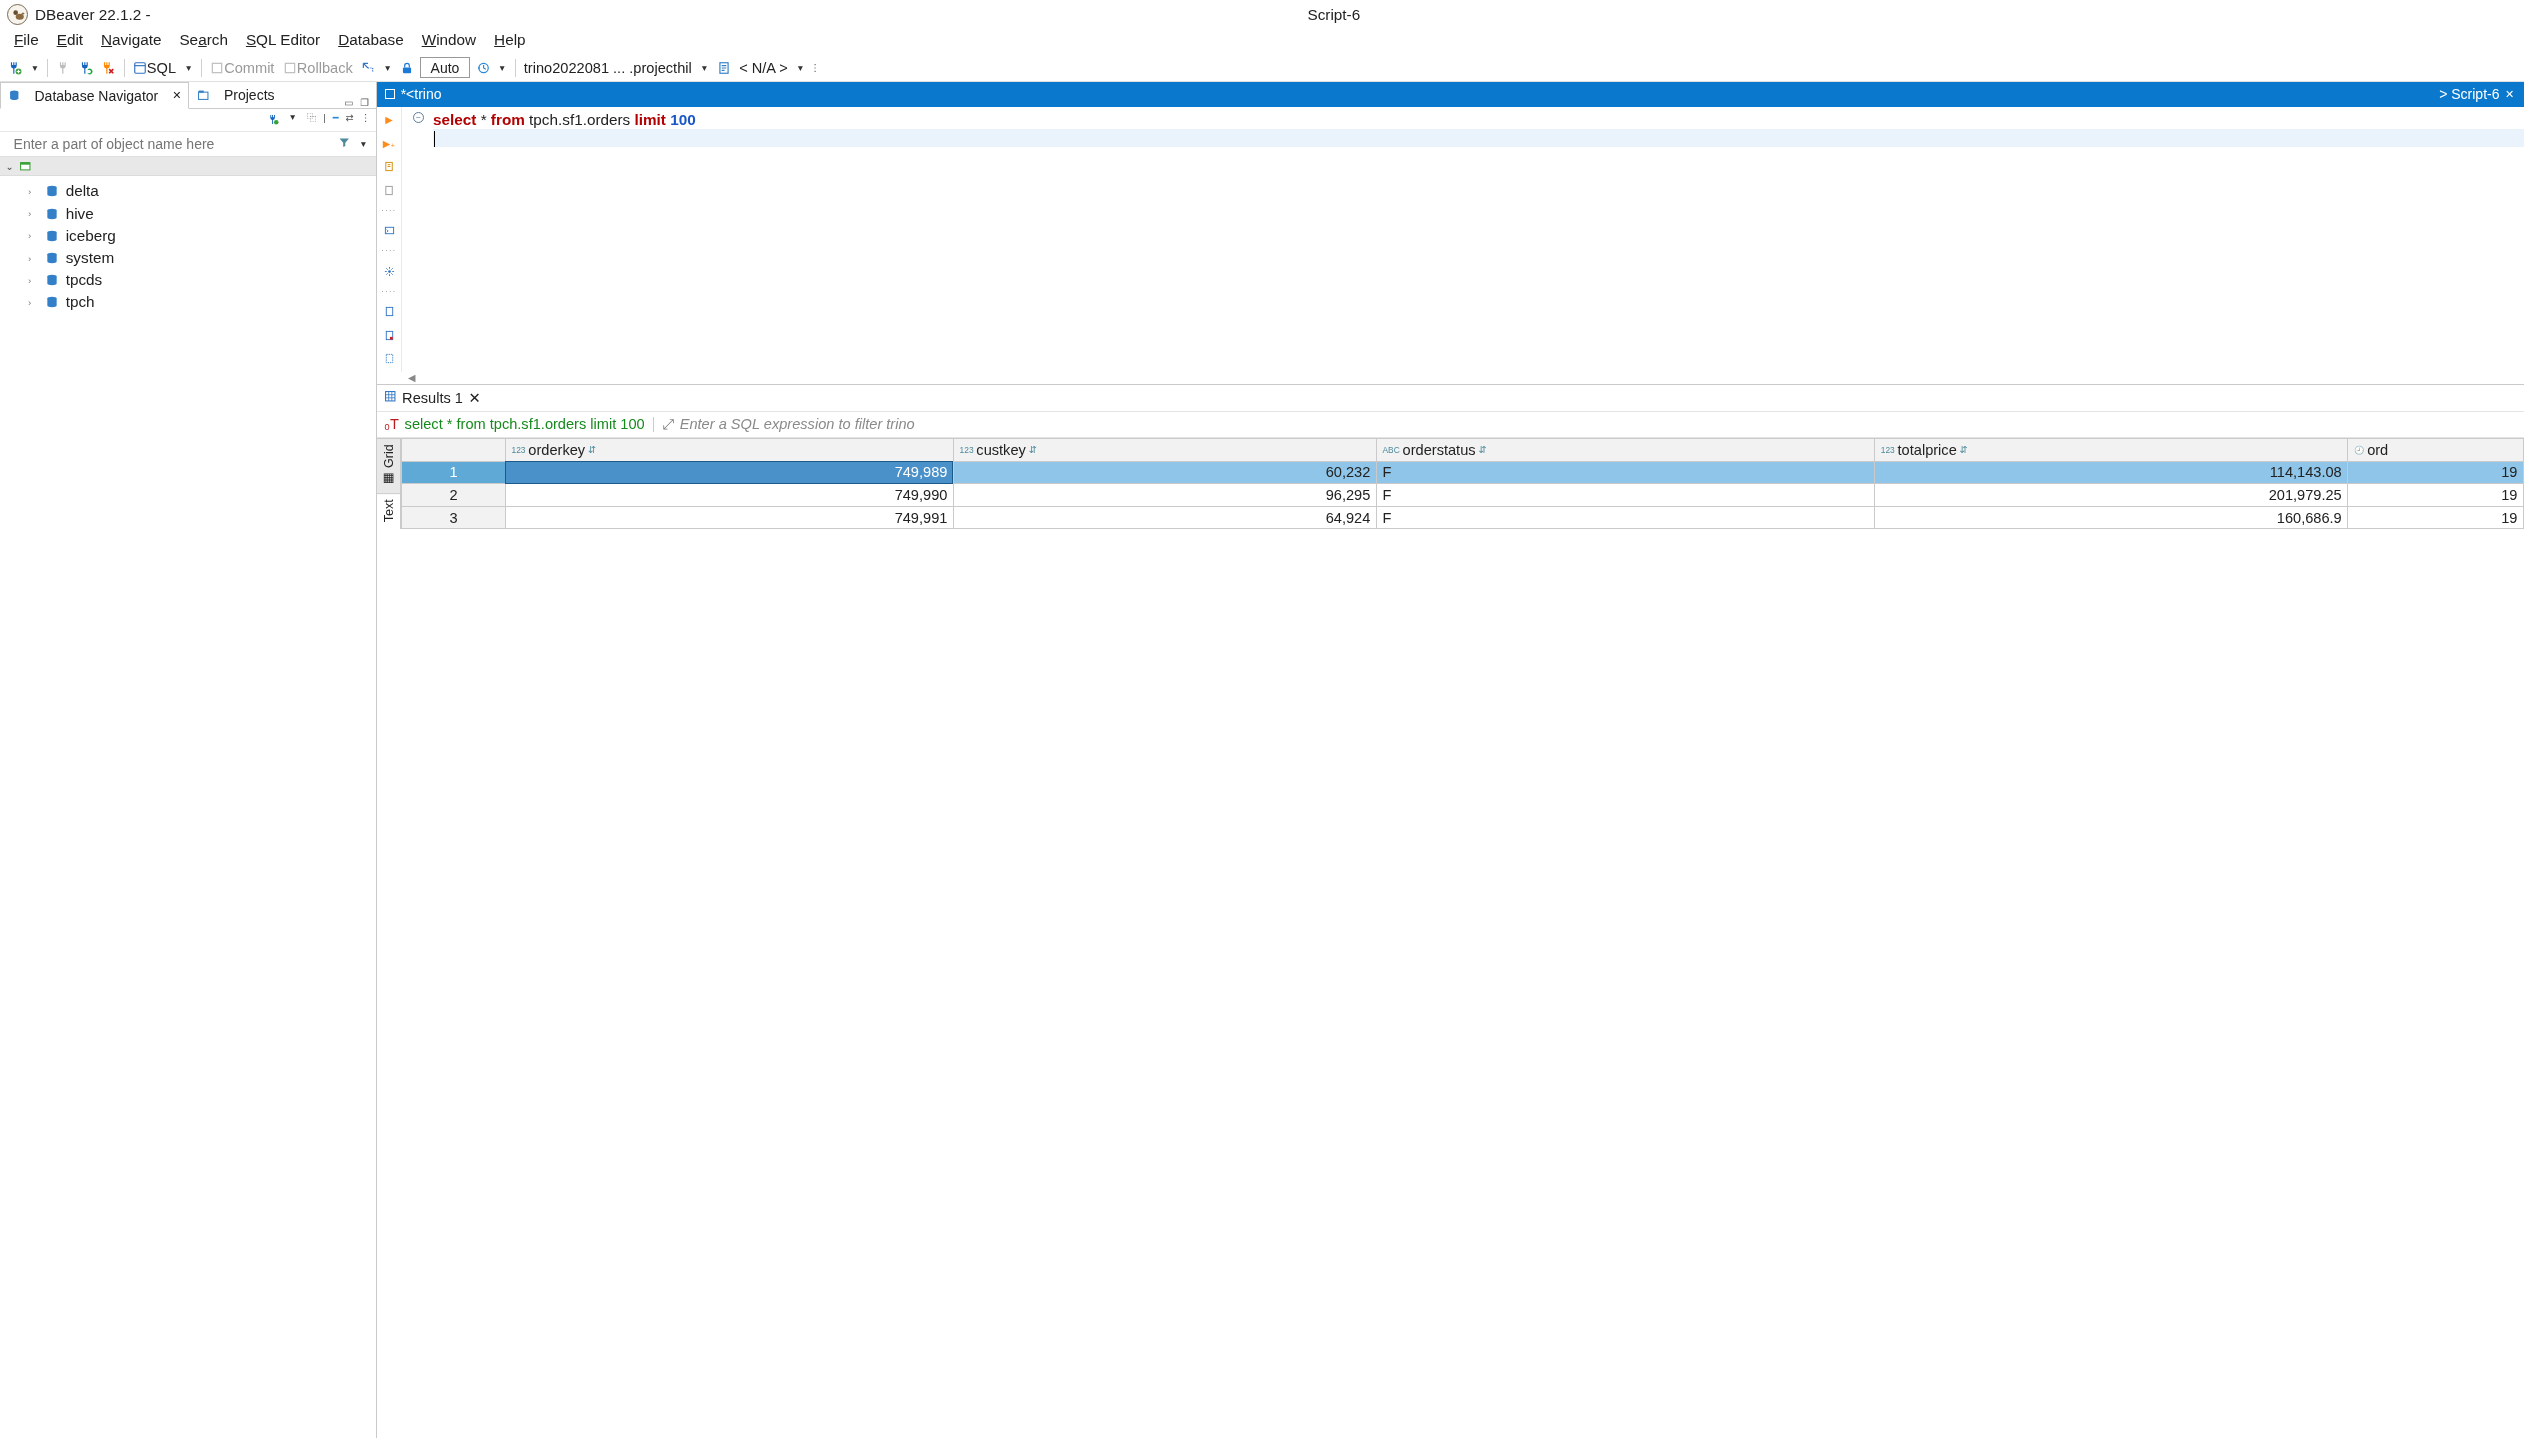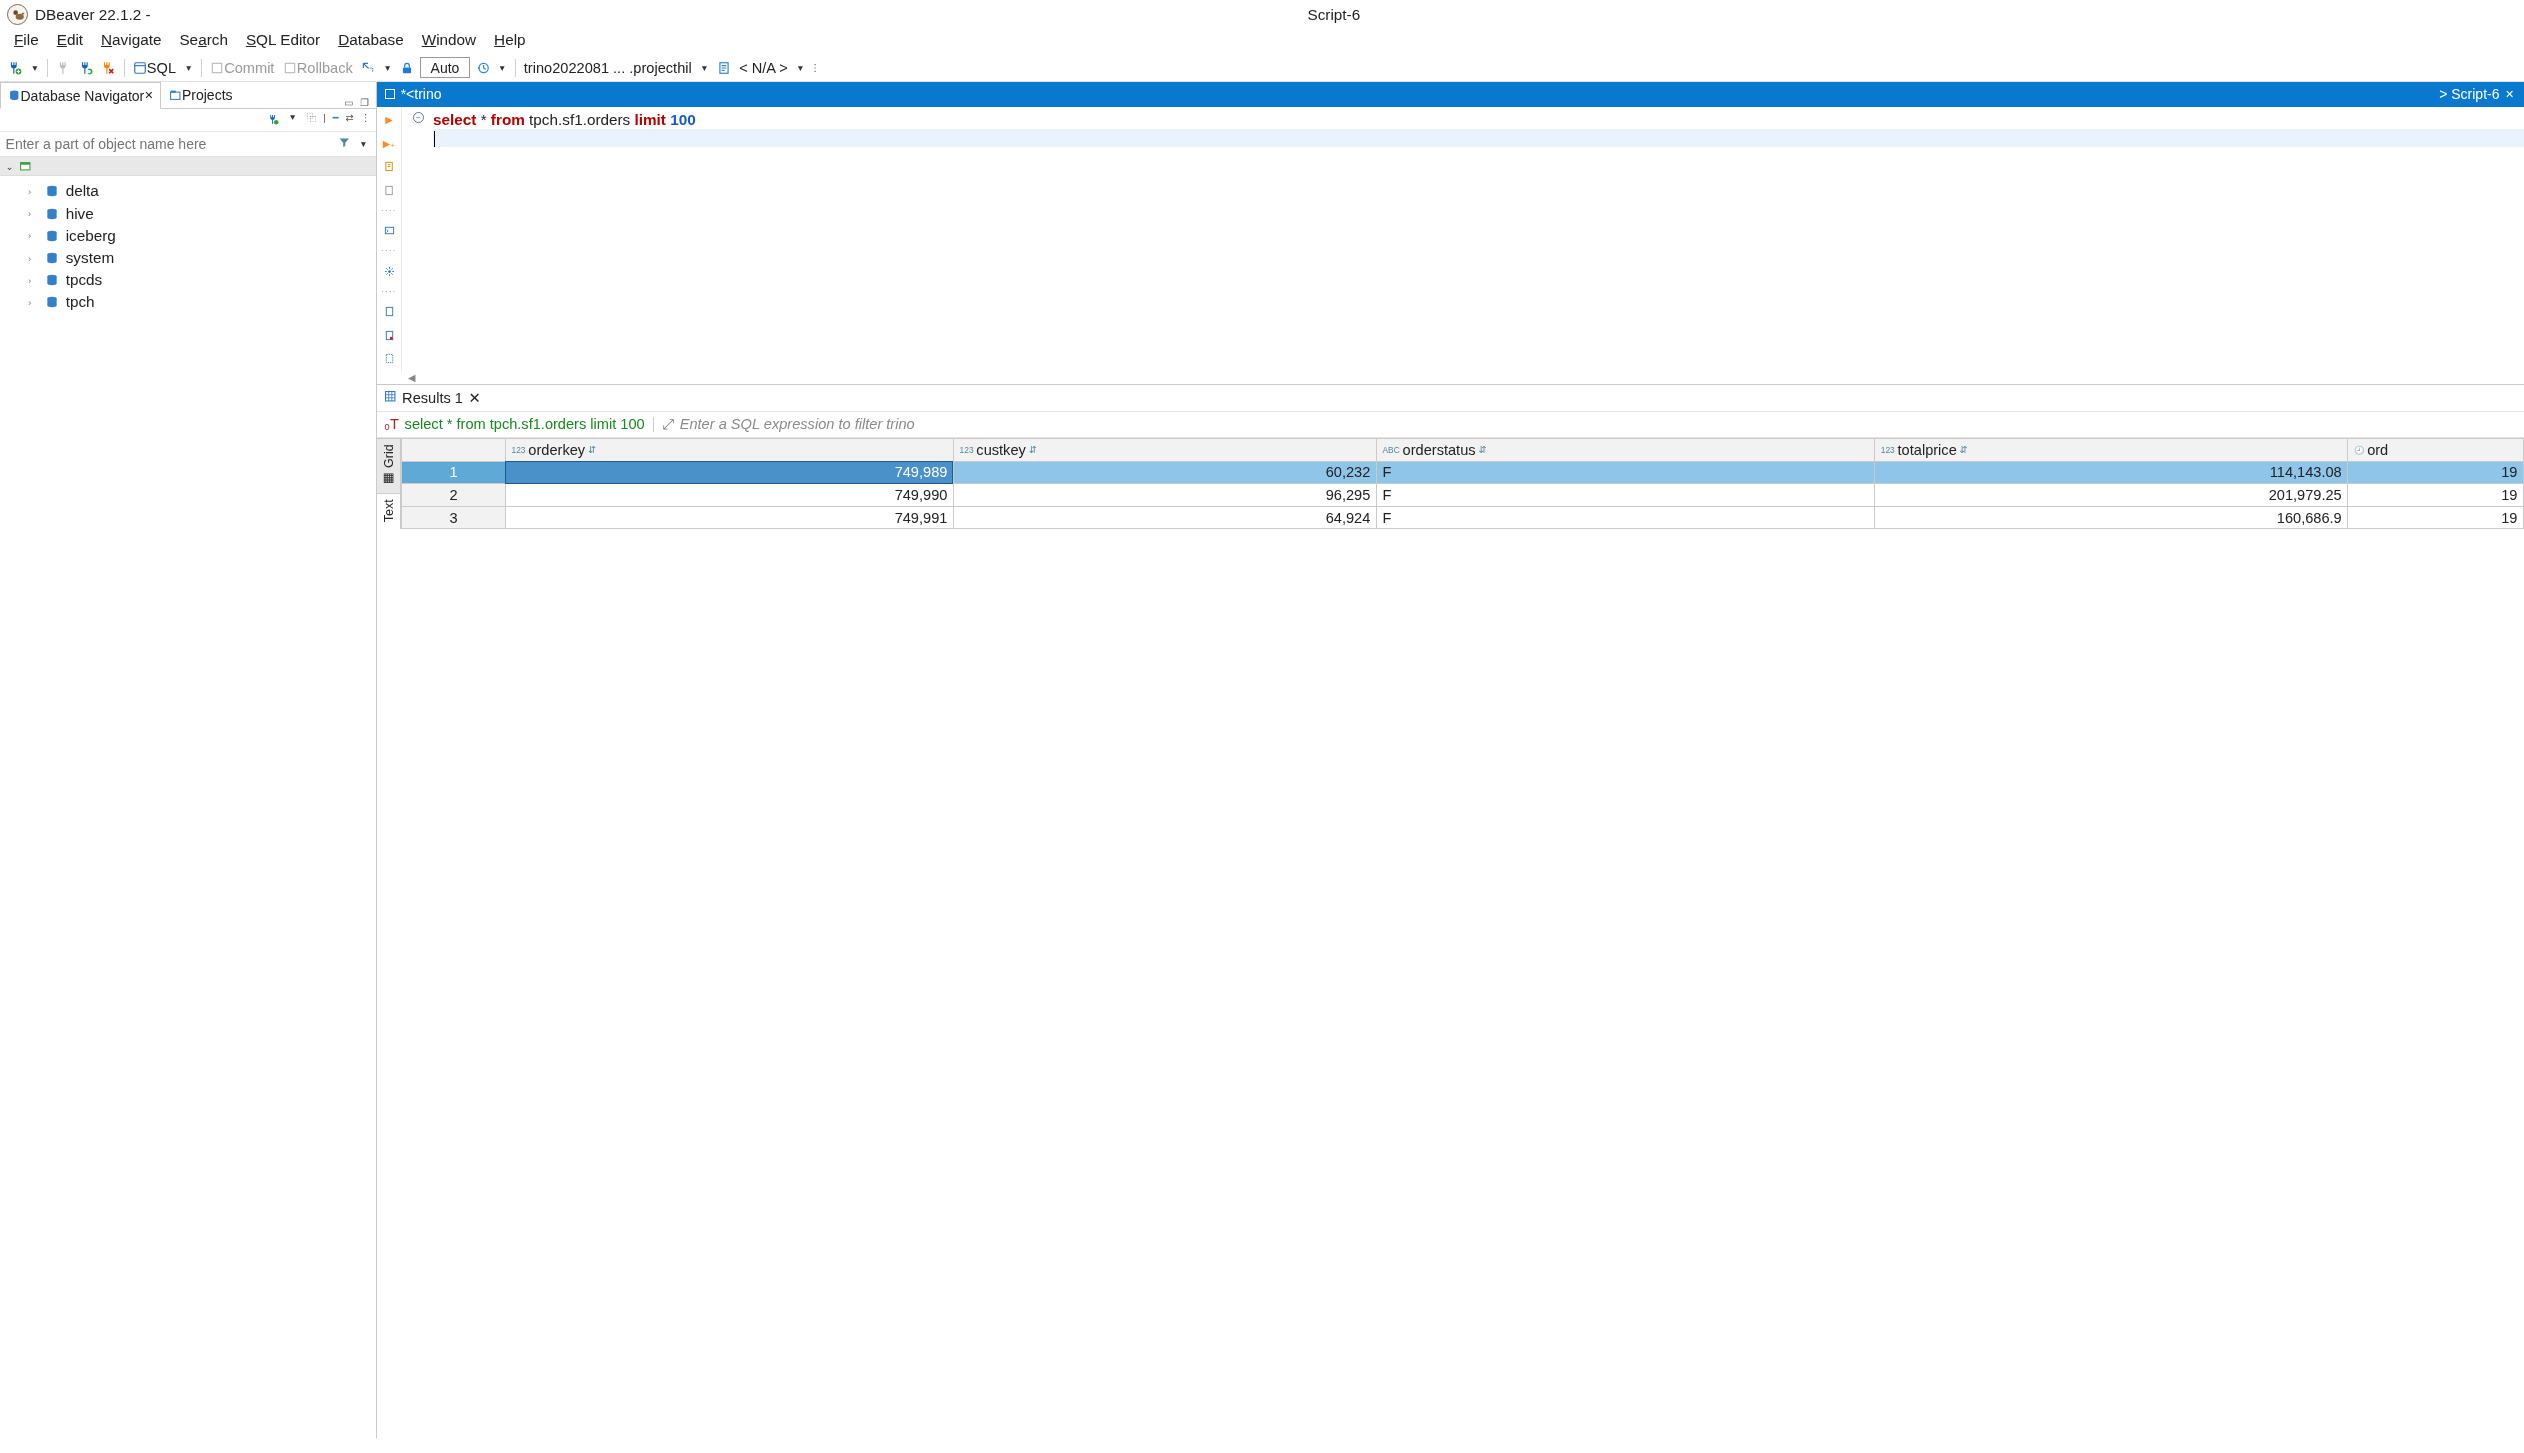--- a/index.html
+++ b/index.html
@@ -46,28 +46,28 @@
   .cog-blue { color:#3074c4;}
   .orange-tri{ color:var(--orange);}
   .green-arr { color:#1aa542;}
 
   
   .workspace { display:flex; height:calc(100vh - 97px); min-height:473px; }
 
   
   .nav-panel { width:377px; border-right:0.7px solid var(--border); display:flex; flex-direction:column; }
   .nav-tabs { display:flex; align-items:flex-end; border-bottom:0.7px solid var(--border); }
-  .nav-tab { display:flex; align-items:center; gap:0; padding:4.2px 7px; font-size:14px; border:0.7px solid transparent; }
+  .nav-tab { display:flex; align-items:center; gap:14px; padding:4.2px 7px; font-size:14px; border:0.7px solid transparent; }
   .nav-tab.active { border:0.7px solid var(--border); border-bottom:0.7px solid #fff; background:#fff; margin-bottom:-0.7px; }
   .nav-tab .close-x { font-size:11px; }
   .nav-tab-strip-right { margin-left:auto; display:flex; gap:7px; padding-right:7px;}
   .mini { font-size:9.7px; color:#555;}
   .nav-mini-toolbar { display:flex; justify-content:flex-end; gap:7px; padding:2.8px 5.6px; border-bottom:0.7px solid #e8e8e8; }
   .nav-filter-row { display:flex; align-items:center; border-bottom:0.7px solid #e0e0e0; }
-  .nav-filter { flex:1; padding:4.2px 5.6px; border:none; font-size:14px; color:#666; outline:none; }
+  .nav-filter { flex:1; padding:4.2px 5.6px; border:none; font-size:14px; color:#666; outline:none;margin-left:8px; }
   .nav-filter-icons { display:flex; gap:5.6px; padding:0 5.6px; align-items:center; }
   .conn-row { display:flex; align-items:center; gap:5.6px; padding:2.8px 5.6px; background:#e8e8e8; border-bottom:0.7px solid #dcdcdc; }
   .chev { font-size:9.7px; color:#555; }
   .tree { padding:4.2px 0; }
   .tree-row { display:flex; align-items:center; gap:7px; padding:2.1px 0 2.1px 28px; font-size:15.3px; }
   .tree-row .chev { width:9.7px; color:#777; }
   .db-ico { width:14px; height:14px; }
 
   
   .editor-panel { flex:1; display:flex; flex-direction:column; min-width:0; }

